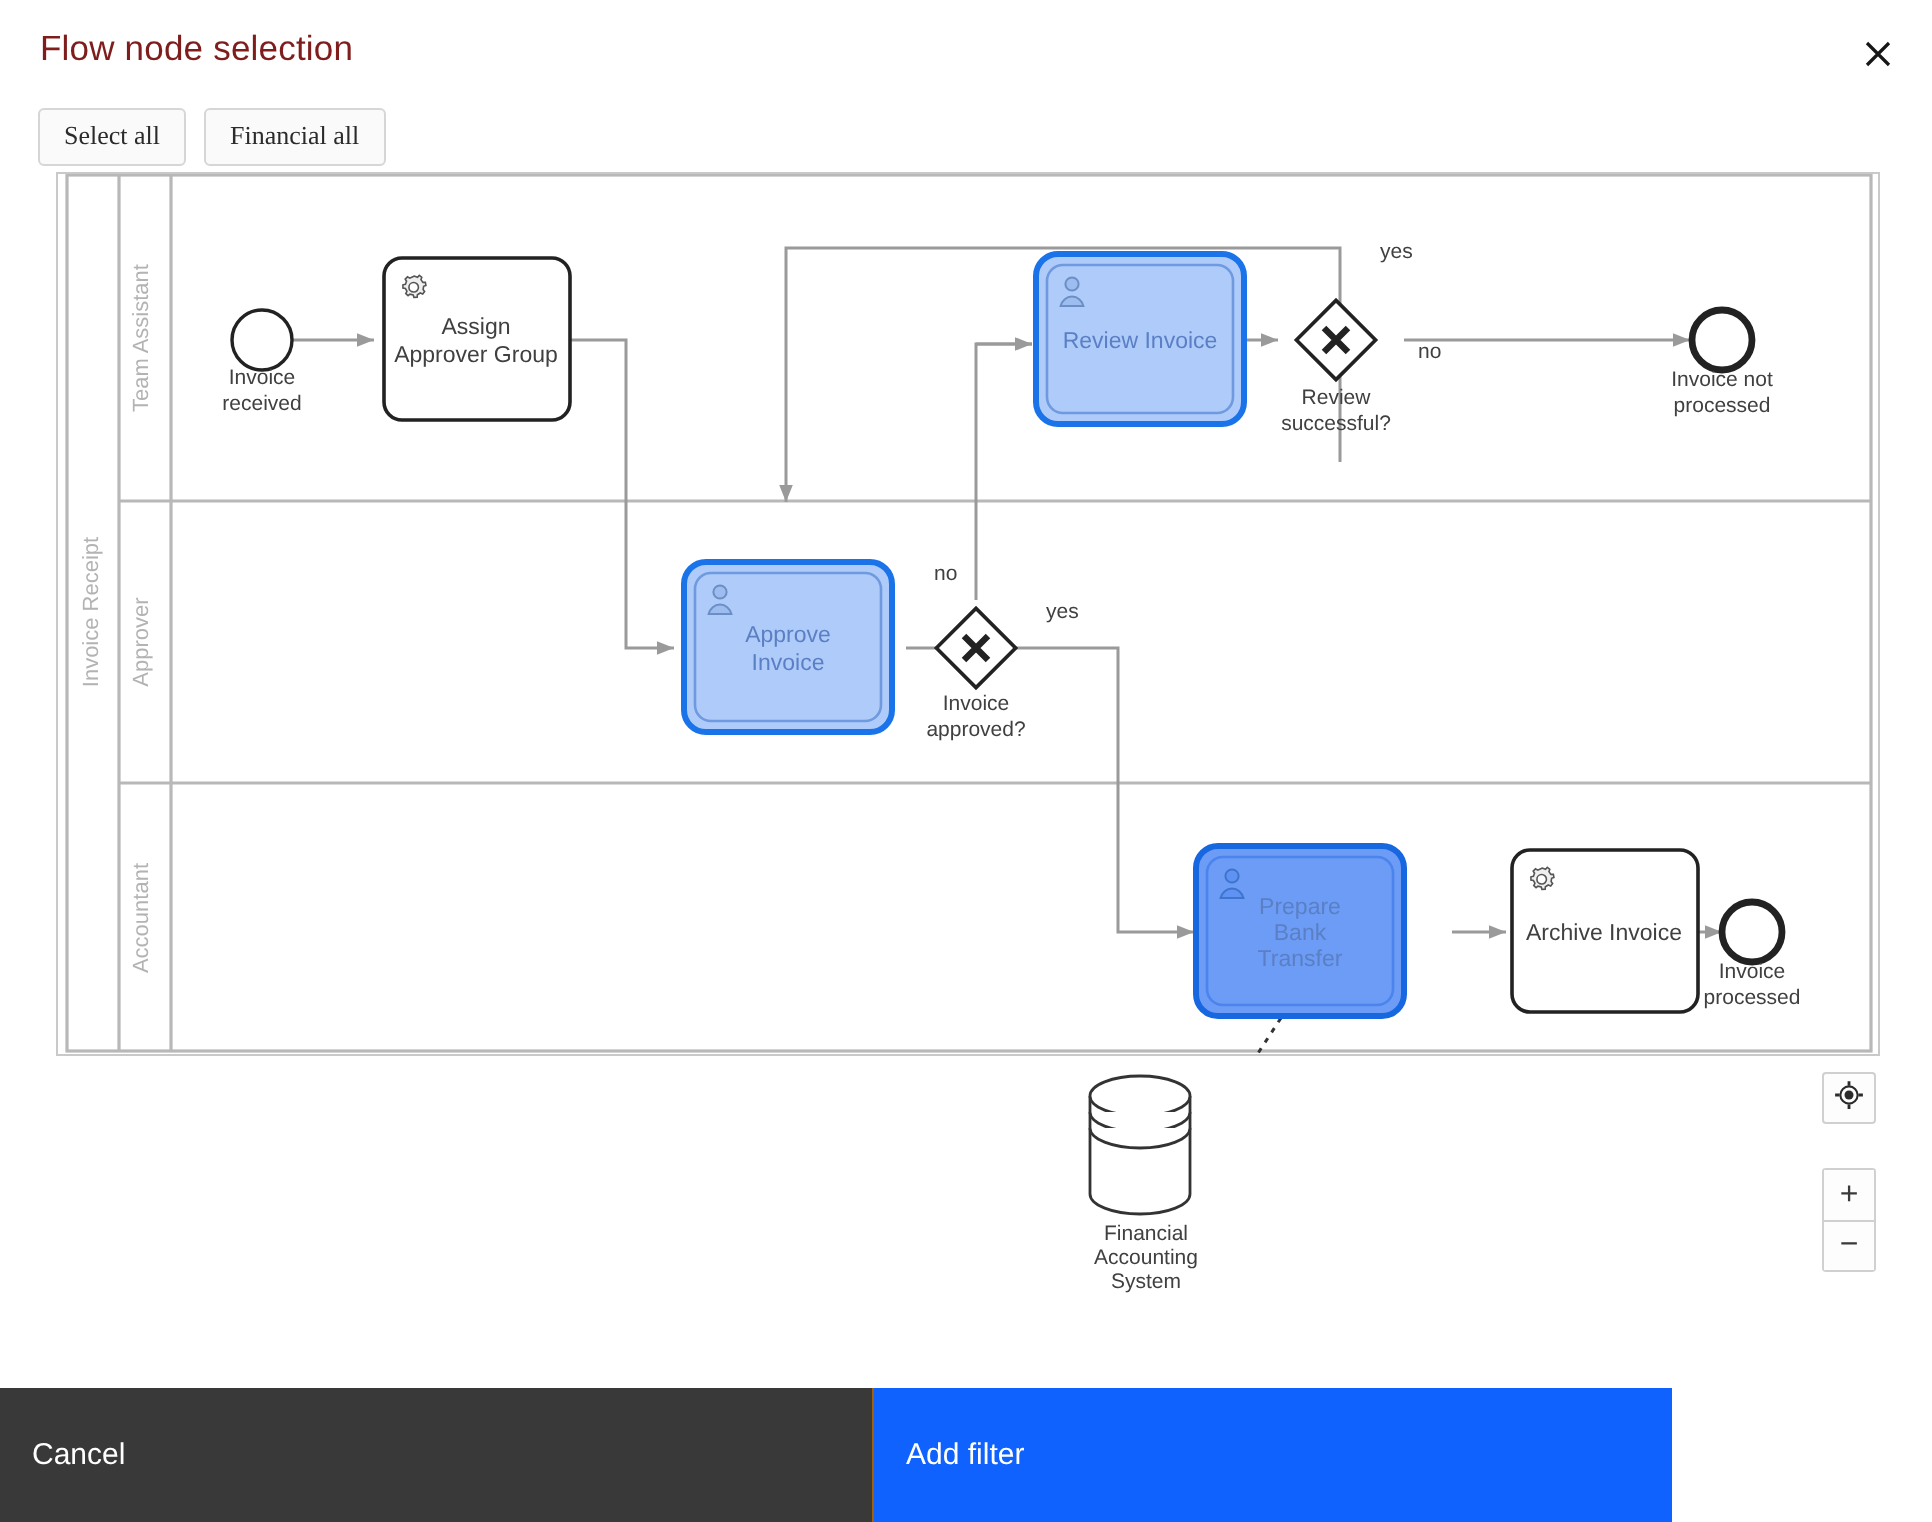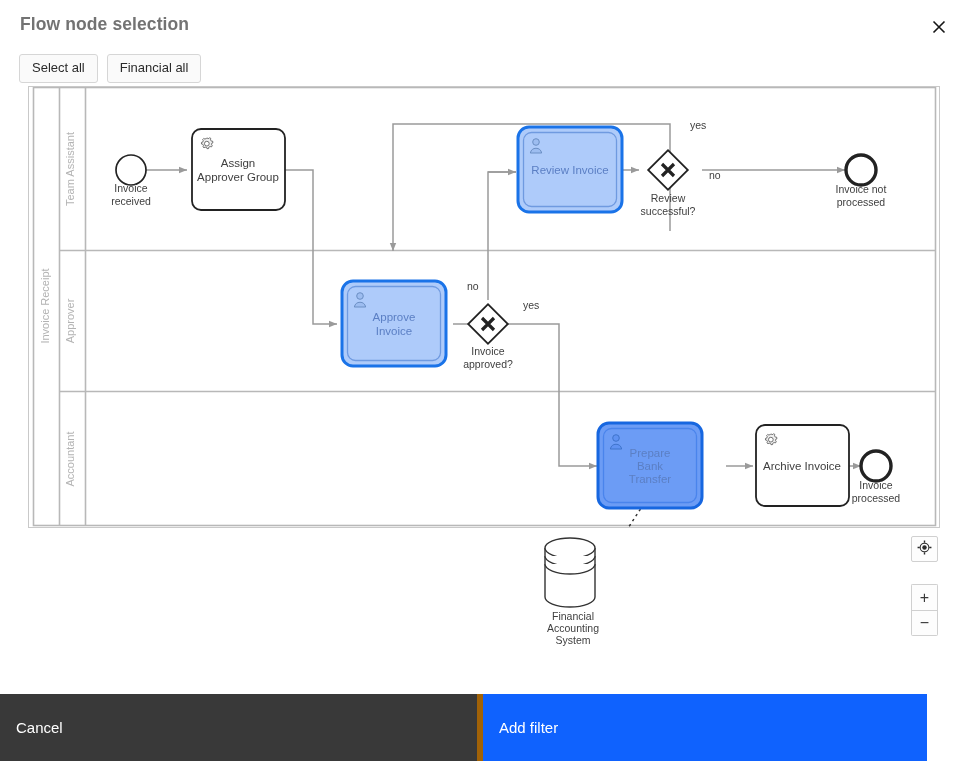--- a/index.html
+++ b/index.html
@@ -15,22 +15,22 @@
     overflow: hidden;
     position: relative;
   }
 
   
   #modal-title {
     position: absolute;
     left: 20px;
     top: 14px;
     font-size: 17.5px;
-    font-weight: 700;
-    color: #737373;
+    font-weight: 400;
+    color: #7f1d1d;
     letter-spacing: 0.1px;
   }
   #close-button {
     position: absolute;
     right: 10px;
     top: 10px;
     width: 34px;
     height: 34px;
     display: flex;
     align-items: center;
@@ -44,21 +44,21 @@
 
   
   .btn-row {
     position: absolute;
     left: 19px;
     top: 54px;
     display: flex;
     gap: 9px;
   }
   .sm-btn {
-    font-family: Liberation Sans, sans-serif;
+    font-family: Liberation Serif, serif;
     font-size: 13px;
     color: #2b2b2b;
     background: #fafafa;
     border: 1px solid #d6d6d6;
     border-radius: 3px;
     padding: 6px 12px 7px 12px;
     cursor: pointer;
     line-height: 1.1;
   }
 
@@ -117,26 +117,26 @@
     font-size: 15px;
     color: #ffffff;
     text-align: left;
     padding: 0 16px;
     cursor: pointer;
     display: flex;
     align-items: center;
     box-sizing: border-box;
   }
   #cancel-button {
-    width: 483px;
+    width: 437px;
     background: #393939;
-    border-right: 6px solid #a16207;
+    border-right: 1px solid #a16207;
   }
   #add-filter-button {
-    width: 444px;
+    width: 399px;
     background: #0f62fe;
     text-align: right;
   }
 
   
   .lane-label, .pool-label {
     font-family: "Liberation Sans", sans-serif;
     font-size: 11px;
     fill: #b3b3b3;
   }

